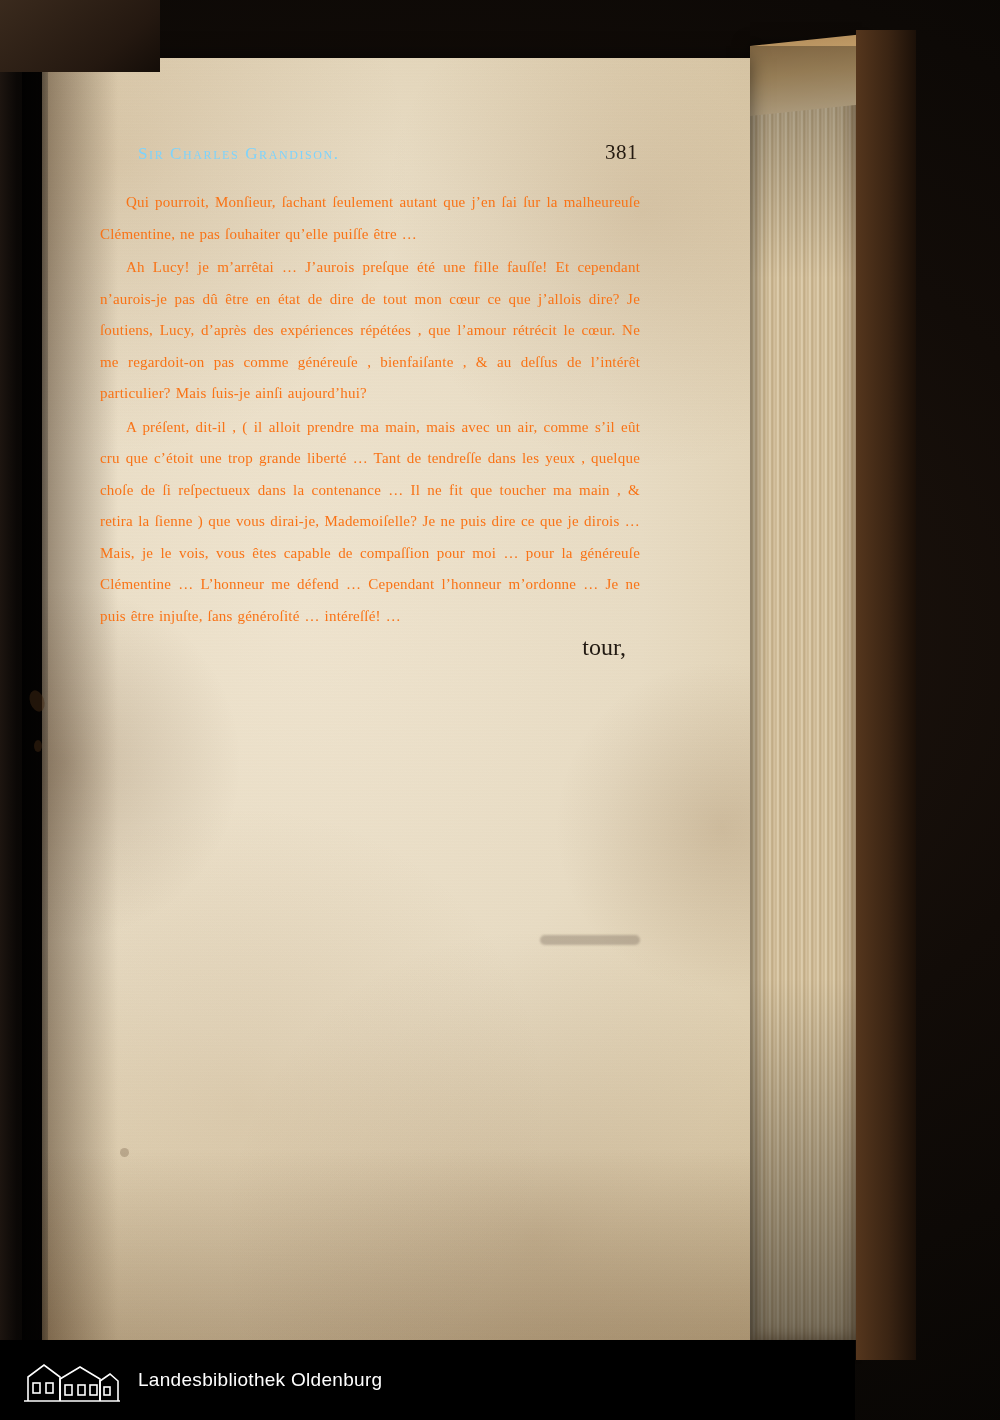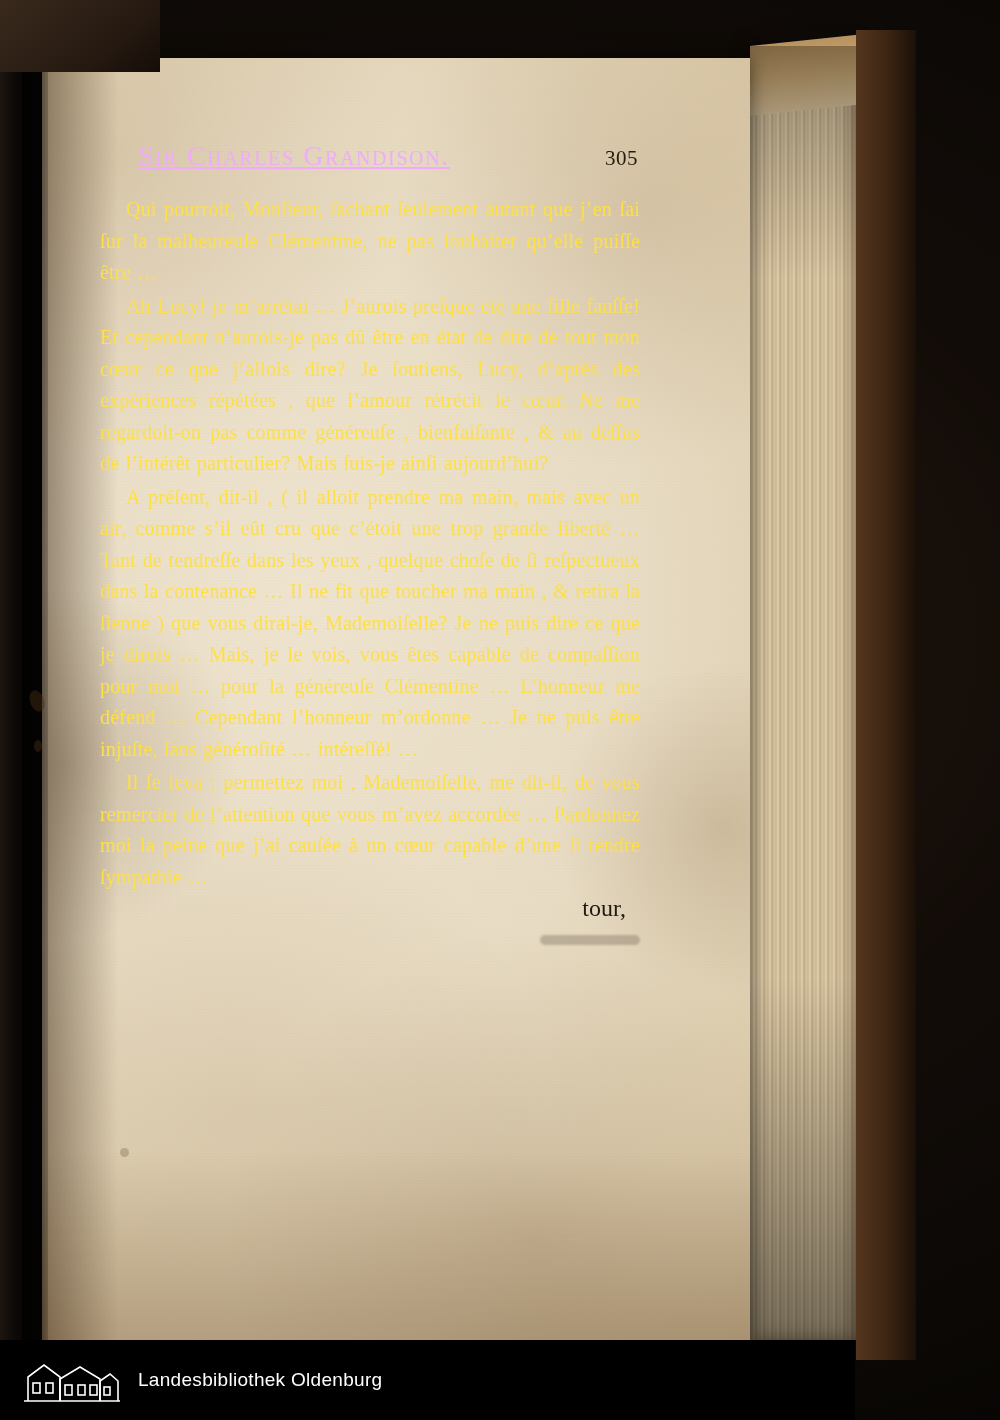--- a/index.html
+++ b/index.html
@@ -130,39 +130,38 @@
 
   .running-head {
     display: flex;
     align-items: baseline;
     justify-content: space-between;
     margin: 0 0 22px 38px;
     width: 500px;
   }
   .head-title {
     font-variant: small-caps;
-    font-size: 28px;
+    font-size: 17px;
     letter-spacing: 1.6px;
-    color: #f0abfc;
+    color: #7dd3fc;
     font-family: "Liberation Serif", serif;
-    text-decoration: underline;
   }
   .head-folio {
     font-size: 21px;
     color: #241a10;
     letter-spacing: 0.5px;
   }
 
   p.para {
     margin: 0 0 2px 0;
-    font-size: 20px;
+    font-size: 15px;
     line-height: 31.5px;
     text-align: justify;
     text-indent: 26px;
-    color: #fde047;
+    color: #f97316;
     letter-spacing: 0.2px;
     word-spacing: 1px;
     -webkit-font-smoothing: none;
   }
   p.para.lastpara {
     margin-bottom: 0;
   }
   .catch {
     text-align: right;
     font-size: 24px;
@@ -241,27 +240,26 @@
 
   <div class="blot" style="left:30px; top:690px; width:14px; height:22px; transform:rotate(-20deg);"></div>
   <div class="blot" style="left:34px; top:740px; width:8px; height:12px;"></div>
   <div class="blot" style="left:120px; top:1148px; width:9px; height:9px; opacity:.5;"></div>
   <div class="smudge" style="left:540px; top:935px; width:100px; height:10px; border-radius:6px;"></div>
 
   <div class="textblock">
 
     <div class="running-head">
       <span class="head-title">Sir Charles Grandison.</span>
-      <span class="head-folio">305</span>
+      <span class="head-folio">381</span>
     </div>
 
     <p class="para">Qui pourroit, Monſieur, ſachant ſeulement autant que j’en ſai ſur la malheureuſe Clémentine, ne pas ſouhaiter qu’elle puiſſe être …</p>
     <p class="para">Ah Lucy! je m’arrêtai … J’aurois preſque été une fille fauſſe! Et cependant n’aurois-je pas dû être en état de dire de tout mon cœur ce que j’allois dire? Je ſoutiens, Lucy, d’après des expériences répétées , que l’amour rétrécit le cœur. Ne me regardoit-on pas comme généreuſe , bienfaiſante , &amp; au deſſus de l’intérêt particulier? Mais ſuis-je ainſi aujourd’hui?</p>
     <p class="para">A préſent, dit-il , ( il alloit prendre ma main, mais avec un air, comme s’il eût cru que c’étoit une trop grande liberté … Tant de tendreſſe dans les yeux , quelque choſe de ſi reſpectueux dans la contenance … Il ne fit que toucher ma main , &amp; retira la ſienne ) que vous dirai-je, Mademoiſelle? Je ne puis dire ce que je dirois … Mais, je le vois, vous êtes capable de compaſſion pour moi … pour la généreuſe Clémentine … L’honneur me défend … Cependant l’honneur m’ordonne … Je ne puis être injuſte, ſans généroſité … intéreſſé! …</p>
-    <p class="para">Il ſe leva ; permettez moi , Mademoiſelle, me dit-il, de vous remercier de l’attention que vous m’avez accordée … Pardonnez moi la peine que j’ai cauſée à un cœur capable d’une ſi tendre ſympathie …</p>
     <p class="catch">tour,</p>
 
   </div>
 
   <div class="watermark">
     <svg class="wm-logo" viewBox="0 0 96 46">
       <g fill="none" stroke="#ffffff" stroke-width="1.6">
         <path d="M4 44 V20 L20 8 L36 20 V44"></path>
         <path d="M36 44 V22 L56 10 L76 22 V44"></path>
         <path d="M76 44 V24 L86 17 L94 24 V44"></path>

